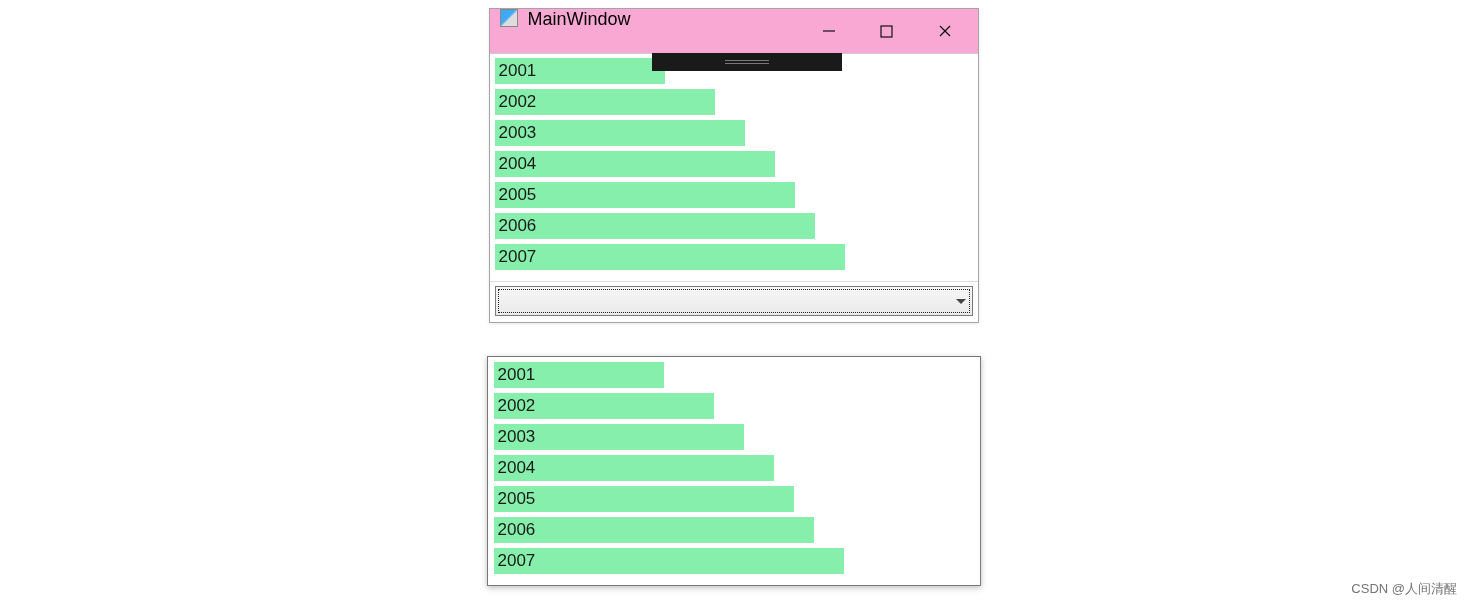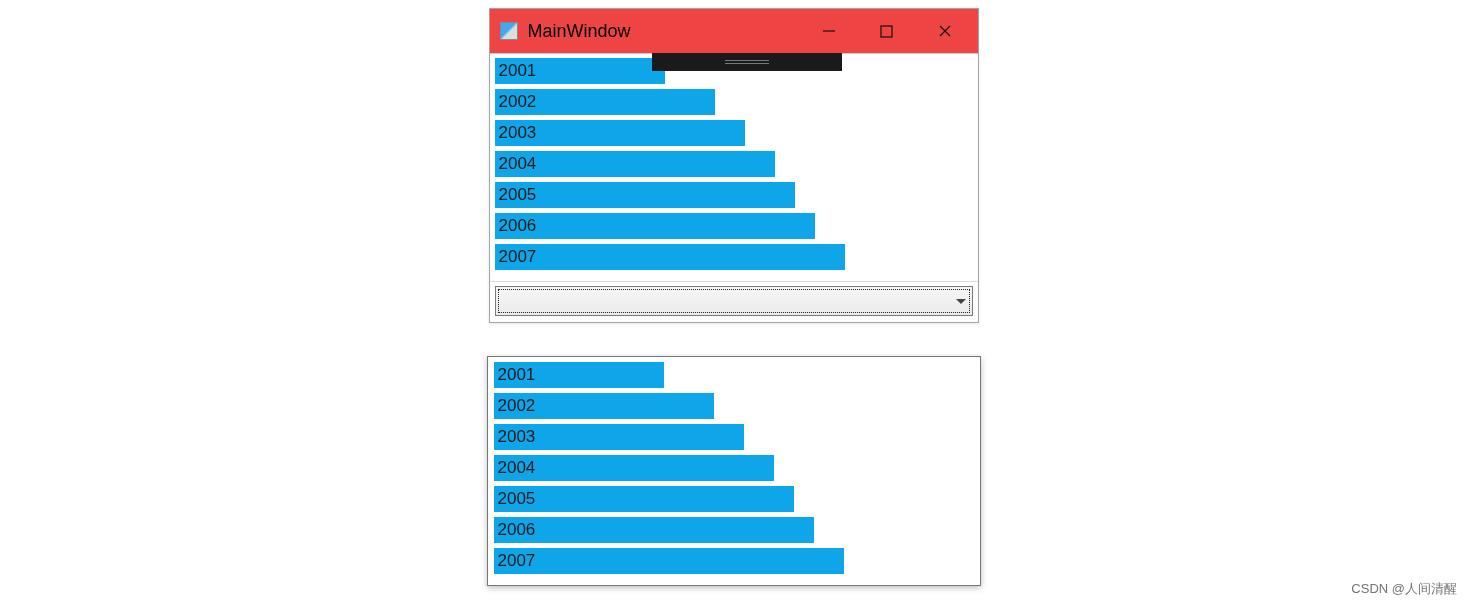--- a/index.html
+++ b/index.html
@@ -19,23 +19,22 @@
     }
     .window {
       width: 490px;
       border: 1px solid #a4a4a4;
       background: #ffffff;
       box-shadow: 0 1px 3px rgba(0,0,0,0.1);
     }
     .titlebar {
       height: 44px;
       display: flex;
-      align-items: center;
       padding: 0 4px 0 10px;
-      background: #ef4444;
+      background: #f9a8d4;
     }
     .app-icon {
       width: 18px;
       height: 18px;
       margin-right: 10px;
       display: inline-block;
       background: linear-gradient(135deg, #3fa9f5 0%, #3fa9f5 45%, #ddd 55%, #ddd 100%);
       border: 1px solid #888;
     }
     .title-text {
@@ -84,21 +83,21 @@
     }
     .toolbar-overlay .grip span {
       width: 44px;
       height: 1px;
       background: #555;
       border-top: 1px solid #777;
     }
     .bar-item {
       height: 26px;
       margin-bottom: 5px;
-      background: #0ea5e9;
+      background: #86efac;
       display: flex;
       align-items: center;
       padding: 0 4px;
       font-size: 17px;
       color: #1a1a1a;
     }
     .bar-item:last-child { margin-bottom: 2px; }
     .combo-wrap {
       padding: 4px 5px 6px 5px;
       border-top: 1px solid #ddd;

